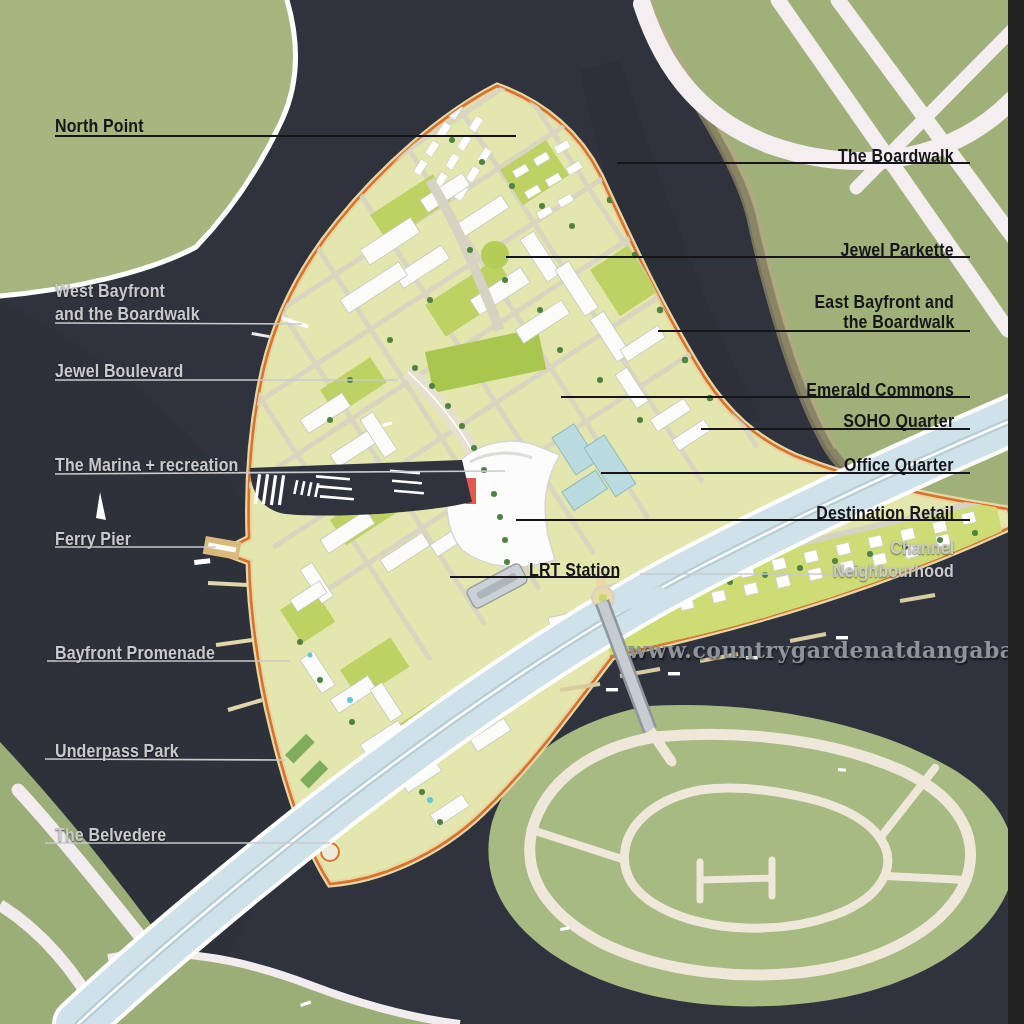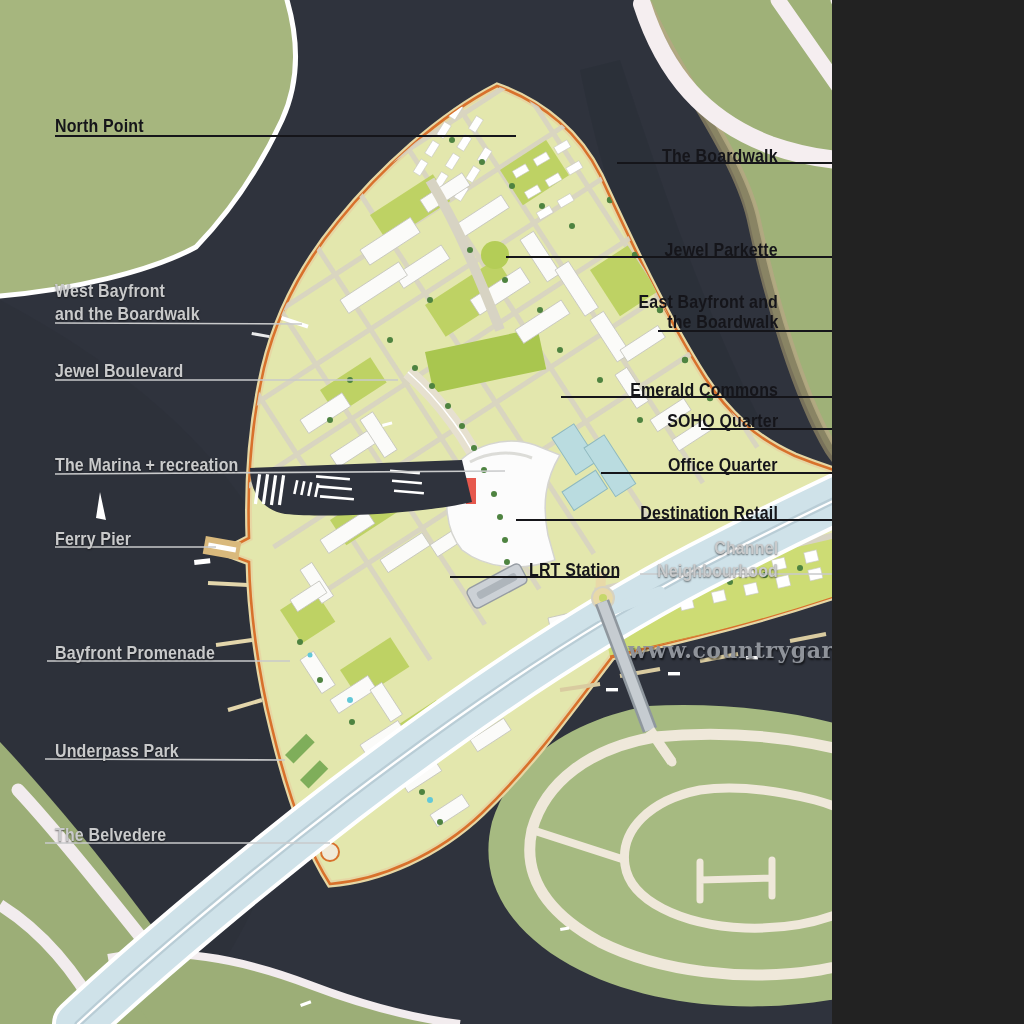--- a/index.html
+++ b/index.html
@@ -1,16 +1,16 @@
 <!DOCTYPE html>
 <html><head>
 <meta charset="utf-8">
 <style>
   html,body{margin:0;padding:0;background:#222;}
-  #stage{position:relative;width:832px;height:1024px;overflow:hidden;background:#2f333d;font-family:"Liberation Sans",sans-serif;}
+  #stage{position:relative;width:1008px;height:1024px;overflow:hidden;background:#2f333d;font-family:"Liberation Sans",sans-serif;}
   #map-art{position:absolute;left:0;top:0;width:1024px;height:1024px;}
   #overlay{position:absolute;left:0;top:0;width:1024px;height:1024px;pointer-events:none;}
   .lbl{position:absolute;font-weight:700;font-size:19px;line-height:20px;white-space:nowrap;letter-spacing:.2px;}
   .lbl.left{left:55px;transform:scaleX(.84);transform-origin:0 0;}
   .lbl.right{right:54px;text-align:right;transform:scaleX(.84);transform-origin:100% 0;}
   .lbl.dark{color:#15151a;}
   .lbl.light{color:#c9cacb;text-shadow:0 1px 2px rgba(0,0,0,.55);}
   .watermark{position:absolute;left:628px;top:636px;font-family:"DejaVu Serif",serif;font-weight:700;
     font-size:23px;color:#8f939a;letter-spacing:.5px;transform:scaleX(.96);transform-origin:0 0;
     text-shadow:1px 2px 2px rgba(0,0,0,.6);white-space:nowrap;}

